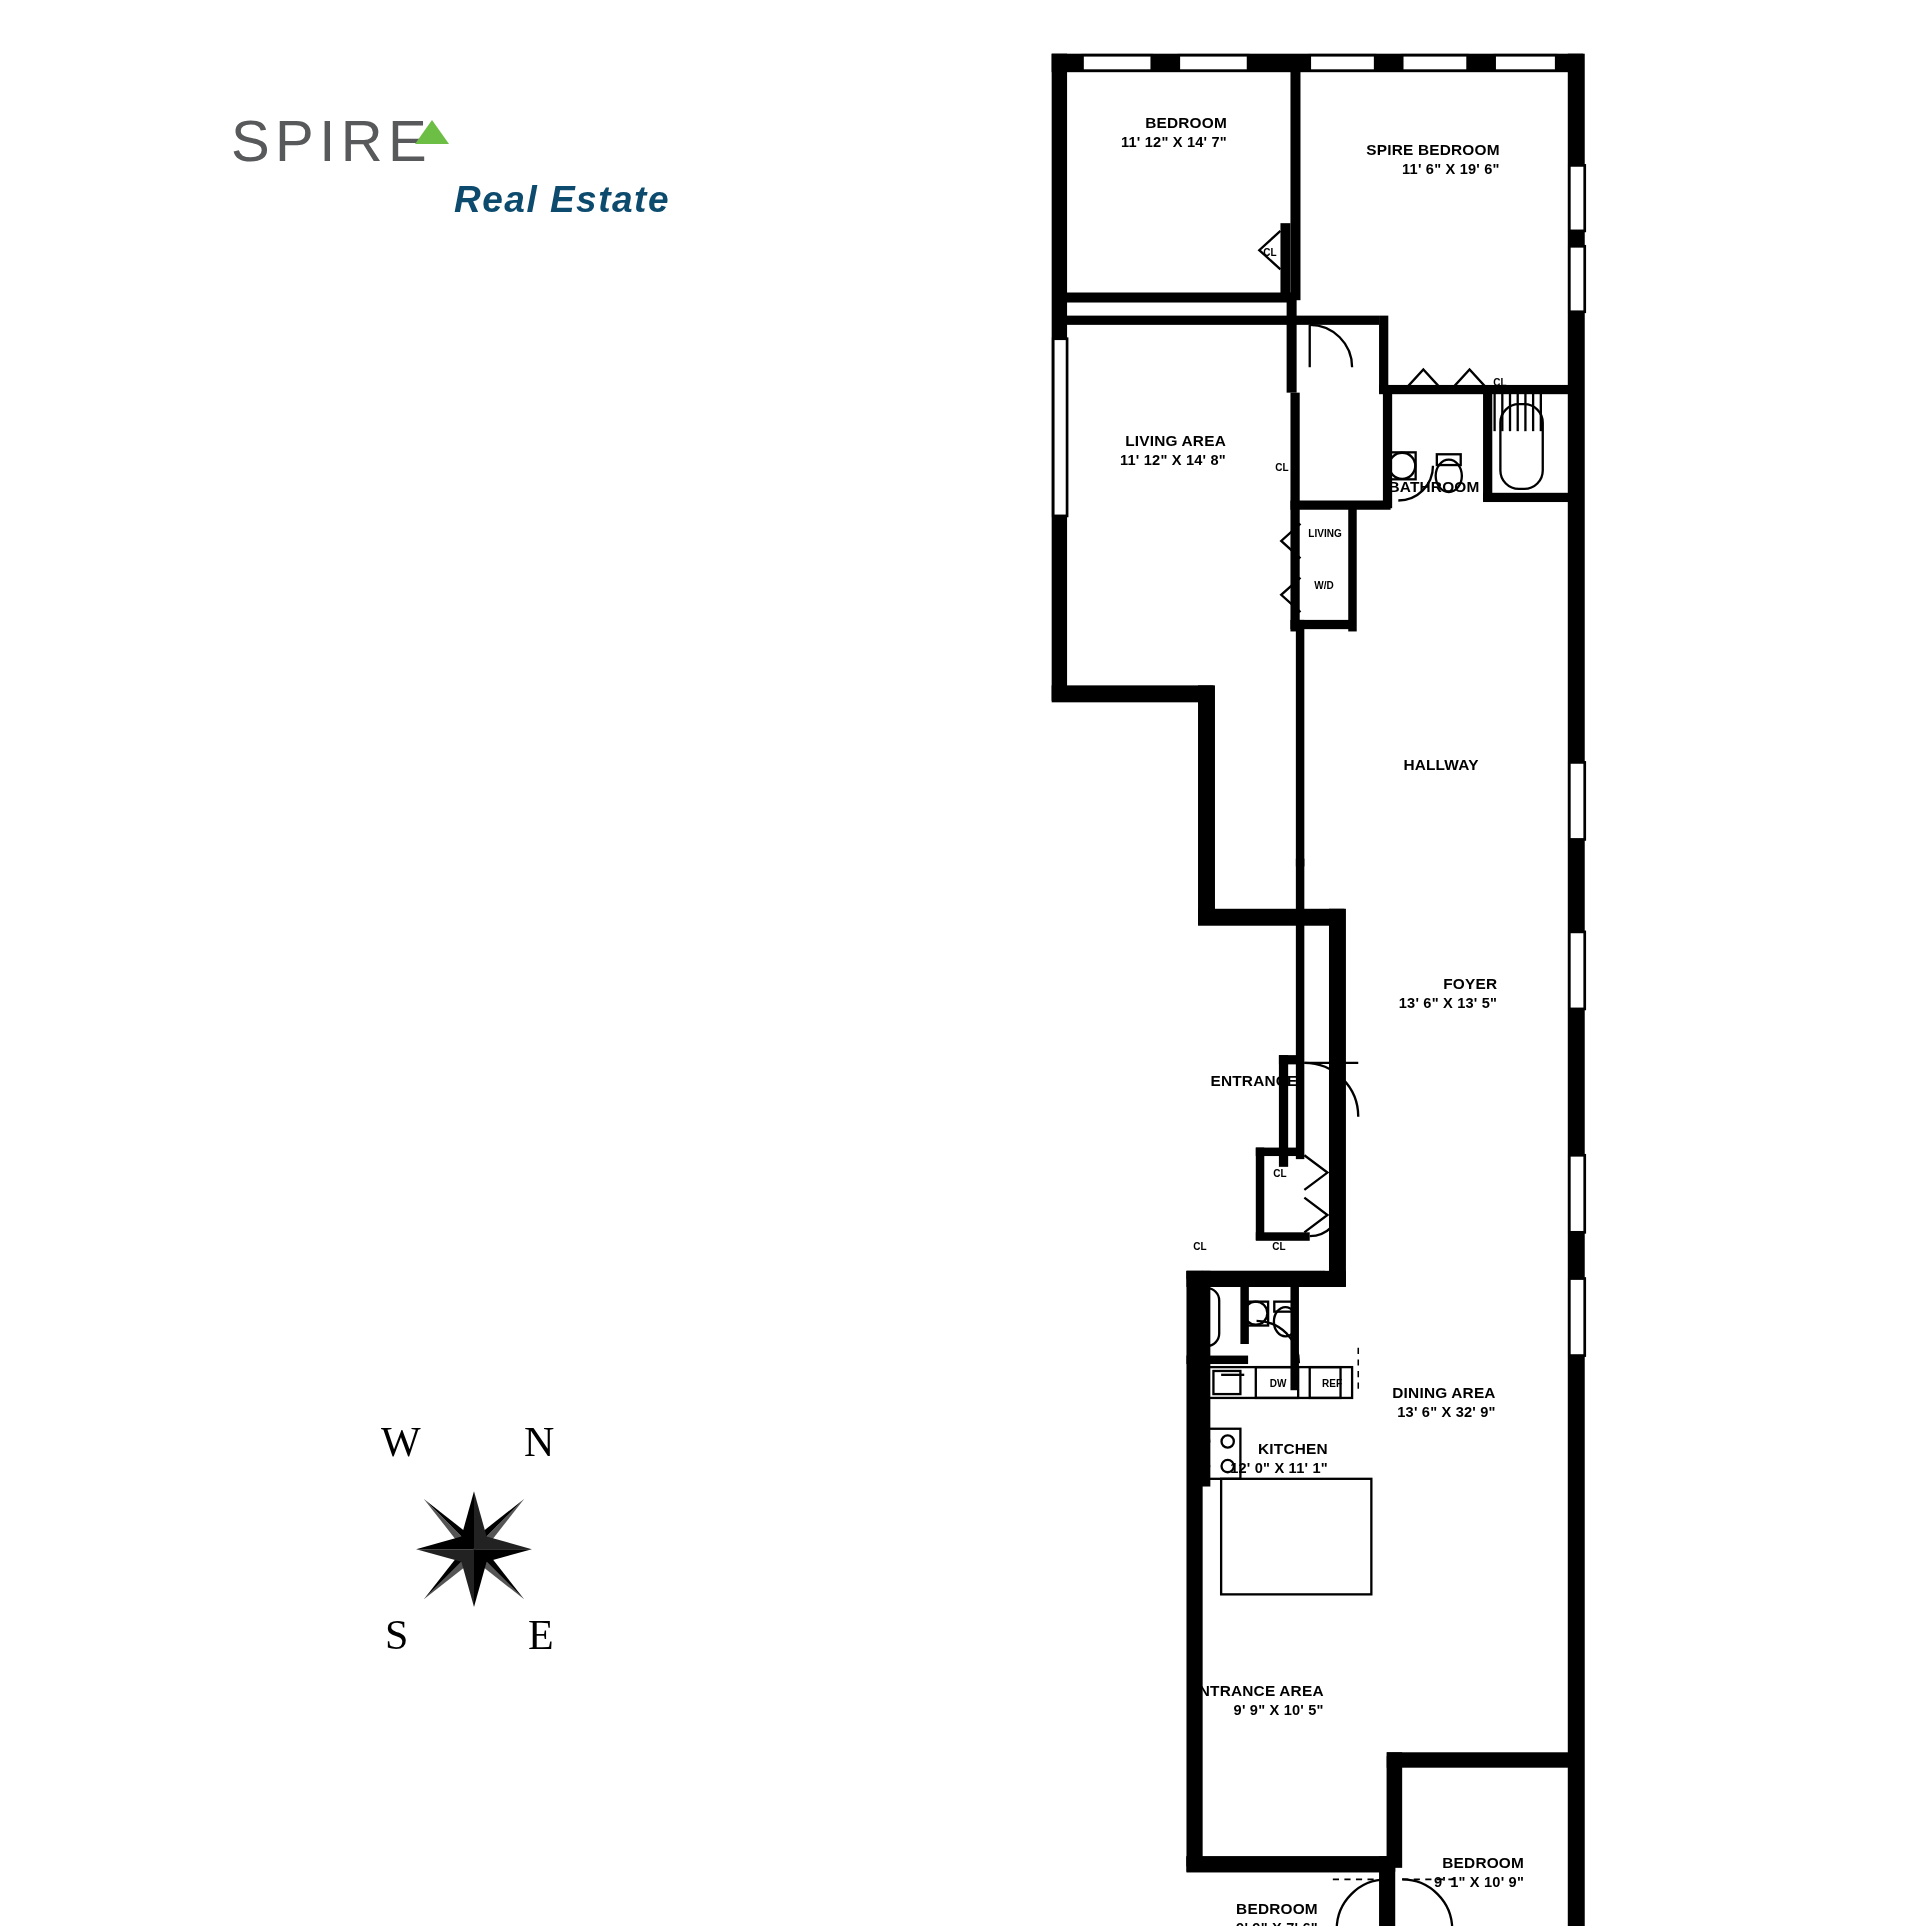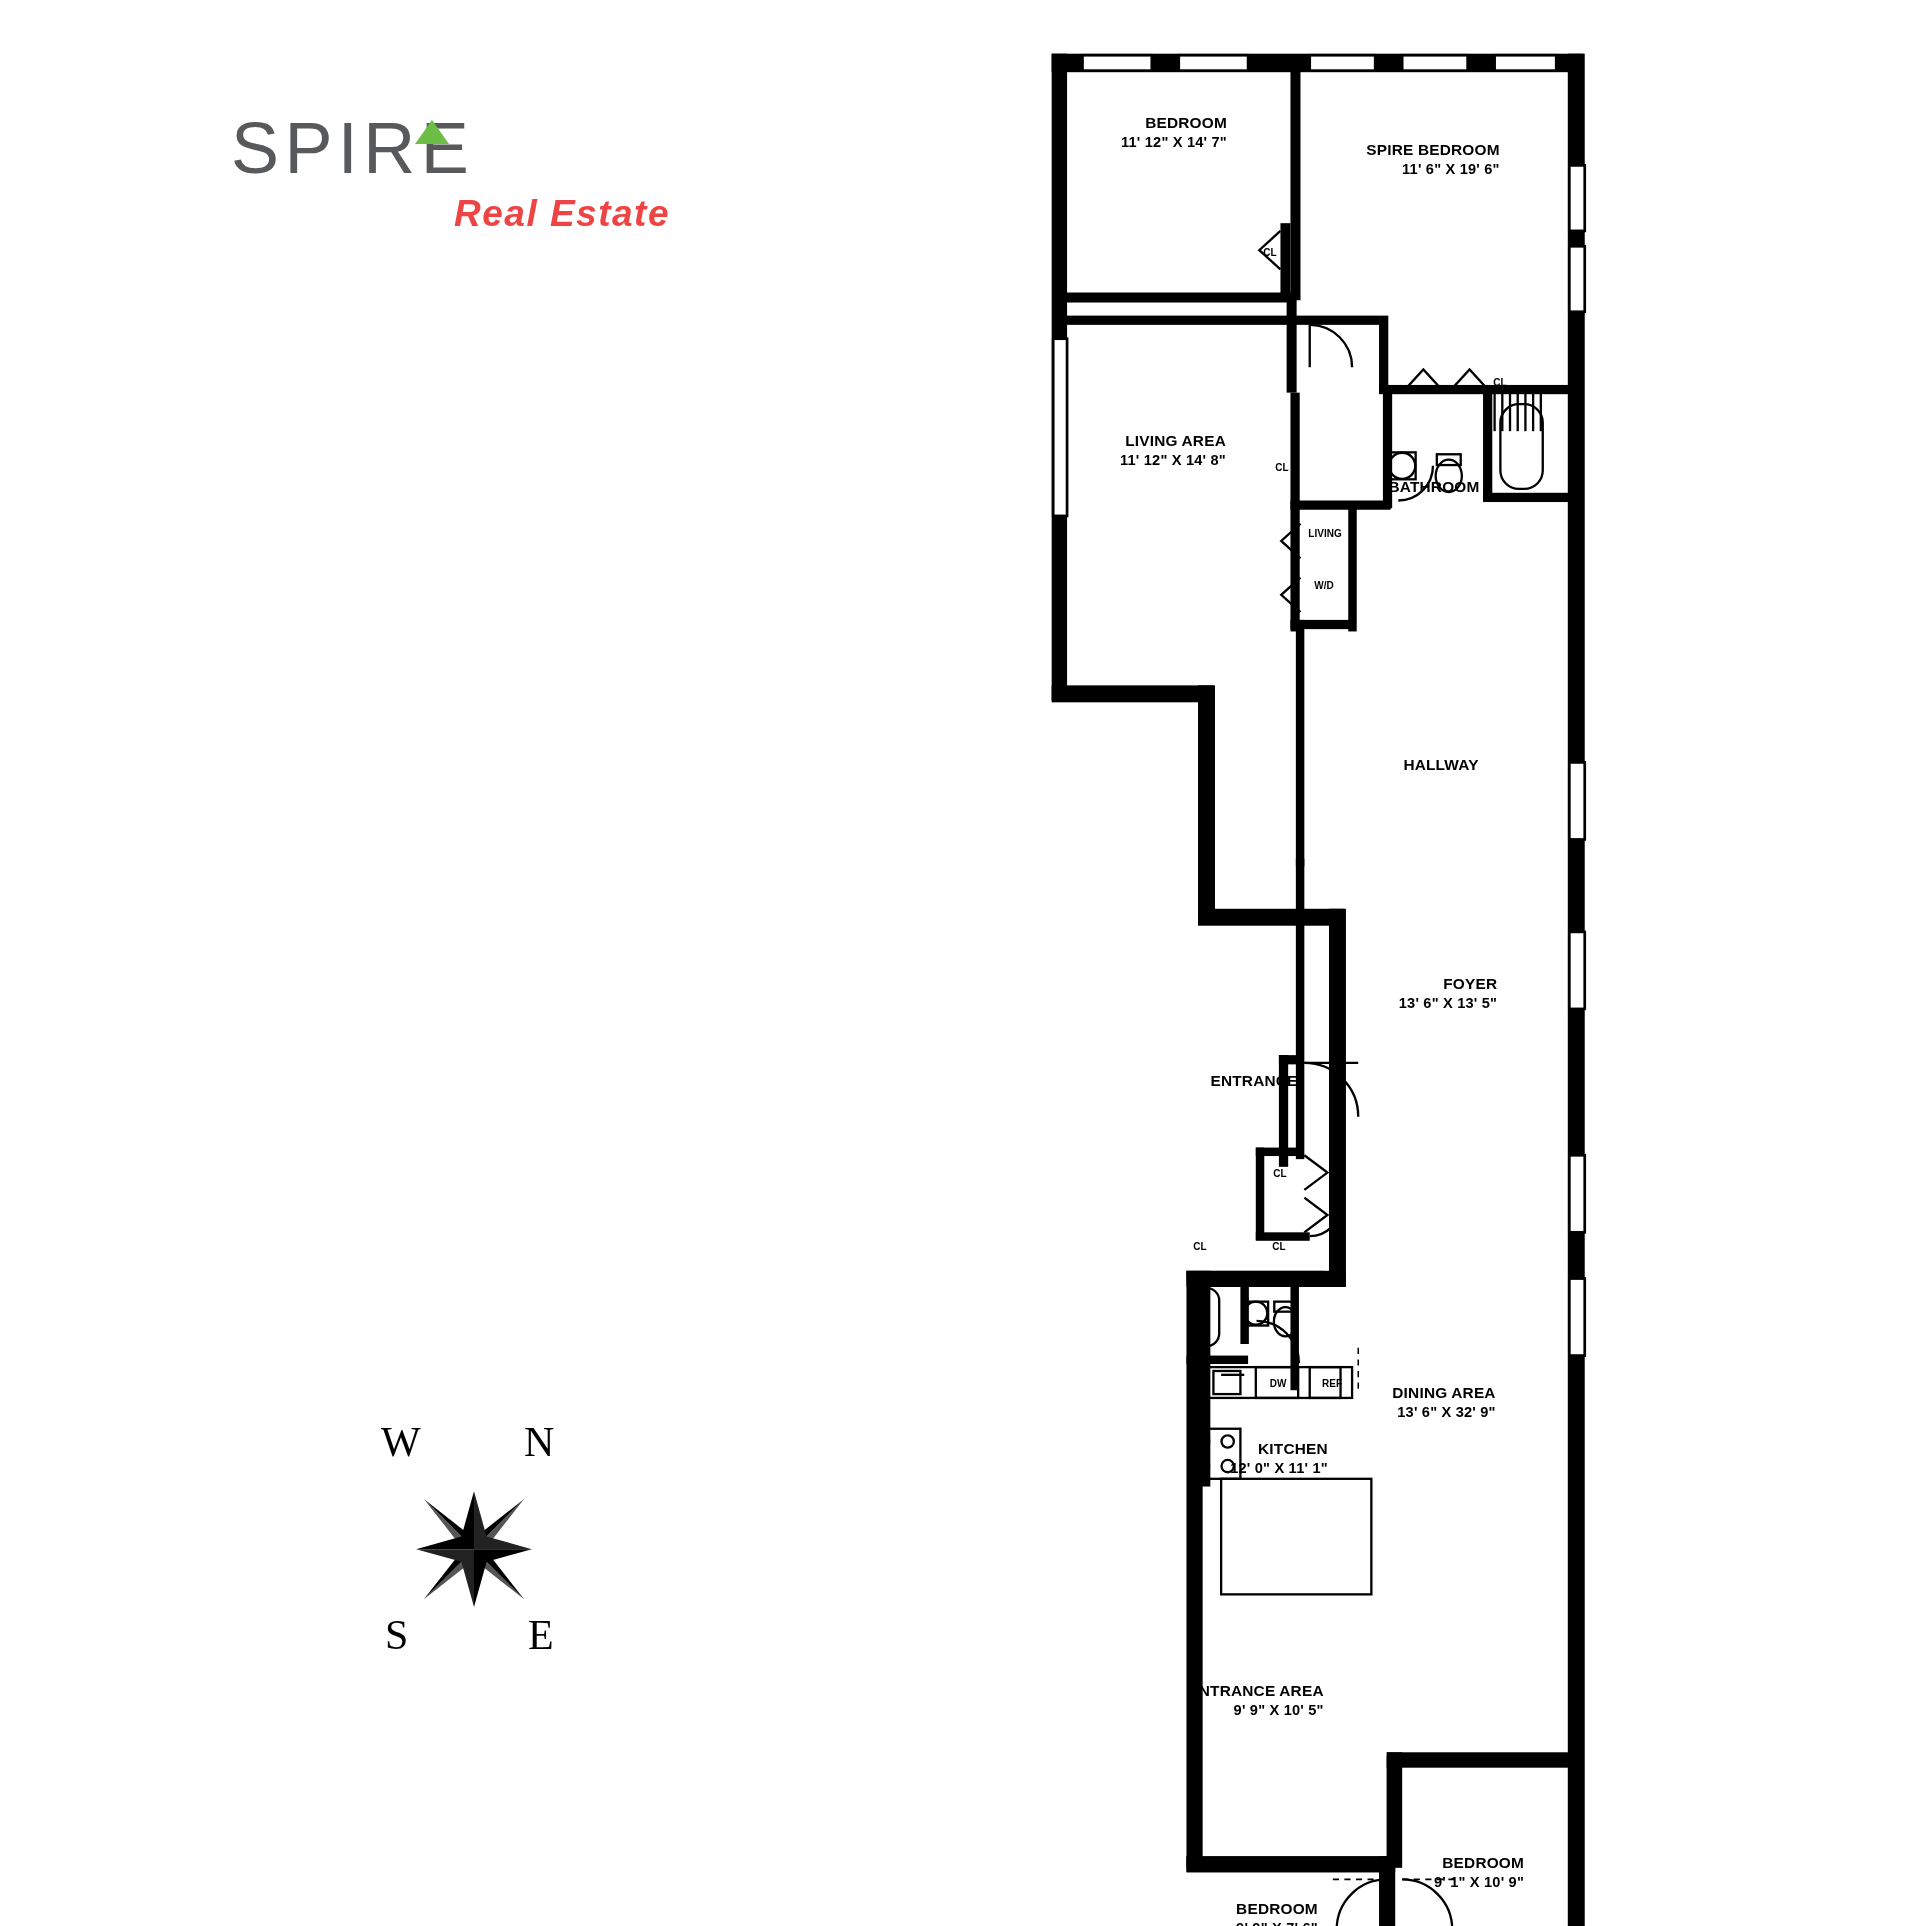--- a/index.html
+++ b/index.html
@@ -19,34 +19,34 @@
   
   #logo {
     position: absolute;
     left: 231px;
     top: 112px;
     width: 501px;
     height: 127px;
   }
   #logo .wordmark {
     font-family: "Liberation Sans", sans-serif;
-    font-size: 72px;
+    font-size: 58px;
     font-weight: 400;
     letter-spacing: 5.4px;
     color: #58595b;
     line-height: 1;
     white-space: nowrap;
   }
   #logo .sub {
     font-family: "Liberation Sans", sans-serif;
     font-size: 37px;
     font-weight: 700;
     font-style: italic;
     letter-spacing: 1.5px;
-    color: #ef4444;
+    color: #0c4a6e;
     margin-top: 8.5px;
     margin-left: 223px;
     white-space: nowrap;
   }
   #logo .arrow {
     position: absolute;
     left: 184px;
     top: 7.7px;
     width: 0;
     height: 0;

